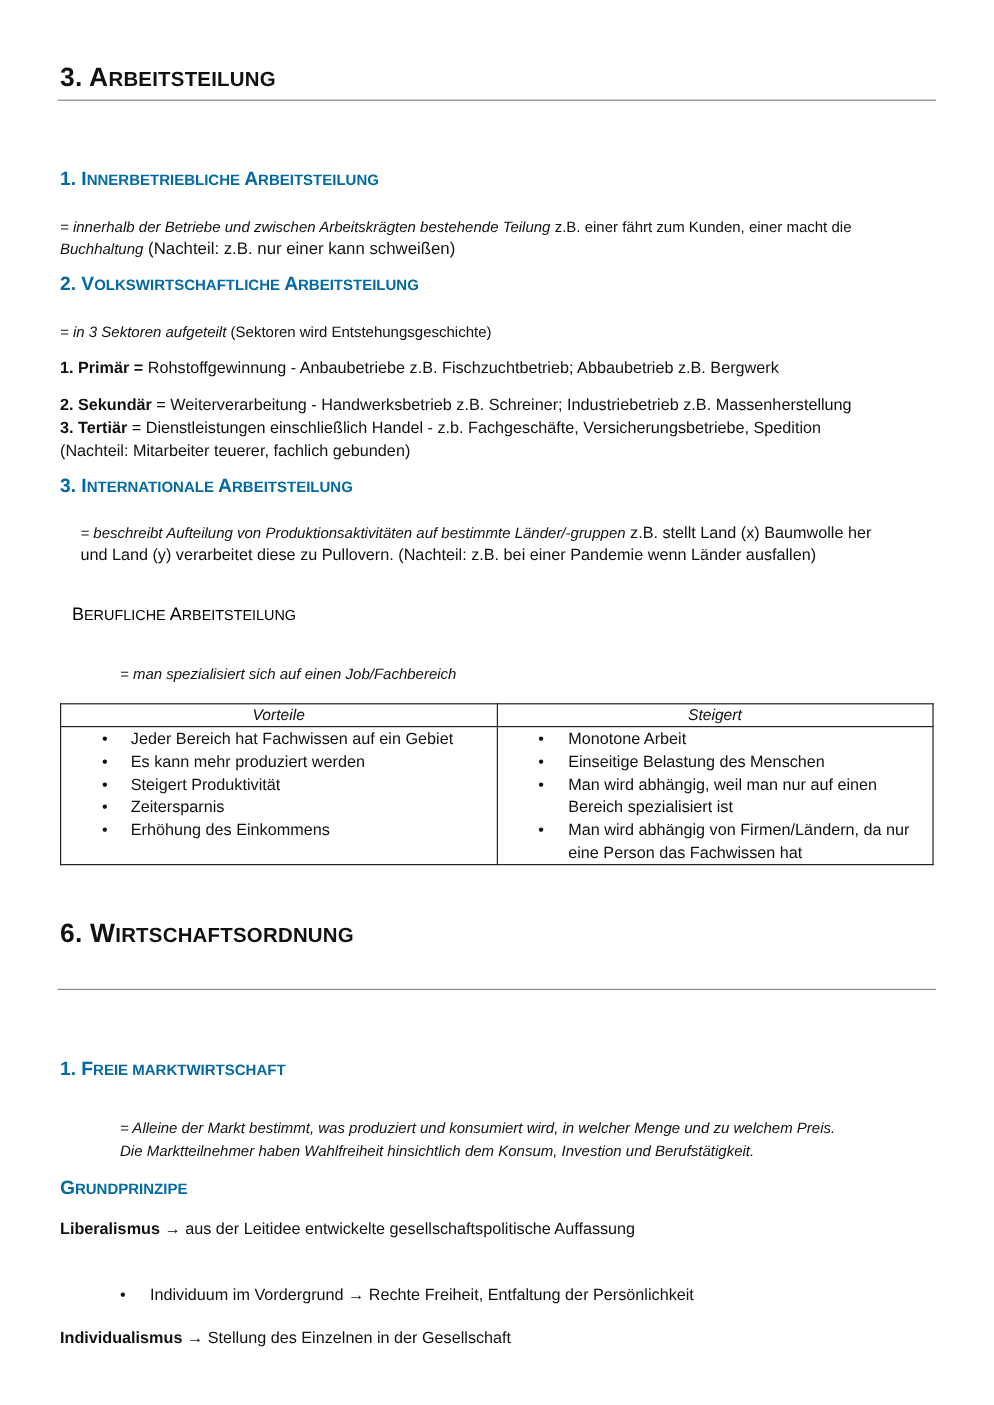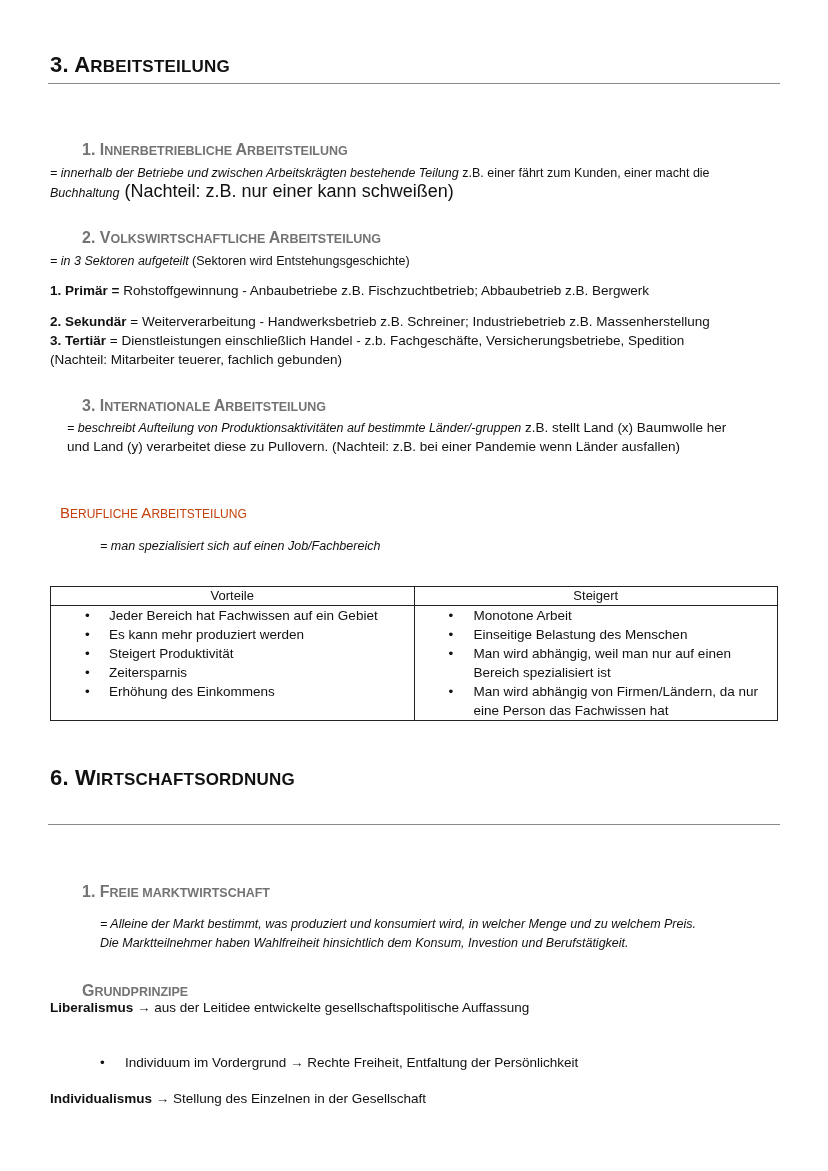--- a/index.html
+++ b/index.html
@@ -6,35 +6,35 @@
   body {
     width: 828px; height: 1171px; position: relative; overflow: hidden;
     font-family: "Liberation Sans", sans-serif; color: #111;
   }
   .abs { position: absolute; }
   .h1 {
     left: 50px; font-weight: bold; font-size: 22px; letter-spacing: 0.2px; color: #111;
   }
   .h1 .sc { font-size: 17px; }
   .rule { left: 48px; width: 732px; height: 1px; background: #888; }
-  .h2 { left: 50px; font-weight: bold; font-size: 16px; color: #737373; margin-left: 32px; }
+  .h2 { left: 50px; font-weight: bold; font-size: 16px; color: #0369a1; }
   .h2 .sc { font-size: 12.5px; }
-  .txt { font-size: 13.5px; line-height: 19px; color: #111; white-space: nowrap; }
+  .txt { font-size: 13.5px; line-height: 19px; color: #111; white-space: nowrap; margin-top: 16px; }
   .it { font-style: italic; font-size: 12.5px; }
   .b { font-weight: bold; }
-  .h3 { font-size: 15px; color: #c2410c; }
+  .h3 { font-size: 15px; color: #000000; }
   .h3 .sc { font-size: 12px; }
   table.vn {
     position: absolute; left: 50px; top: 586px; width: 728px;
     border-collapse: collapse; font-size: 13.5px;
   }
   table.vn th, table.vn td {
     border: 1px solid #222; vertical-align: top; padding: 0; width: 50%;
   }
-  table.vn th { font-weight: normal; font-size: 13px; height: 18px; line-height: 18px; margin-top: 22px; }
+  table.vn th { font-weight: normal; font-style: italic; font-size: 13px; height: 18px; line-height: 18px; margin-top: 22px; }
   table.vn ul { margin: 0; padding: 0 0 8px 0; list-style: none; }
   table.vn li { position: relative; padding-left: 58px; line-height: 19px; }
   table.vn li::before { content: "•"; position: absolute; left: 34px; }
   table.vn td.right li { padding-left: 59px; }
   table.vn td.right li::before { left: 34px; }
   .bullet-line { position: relative; }
   .bullet-line .dot { position: absolute; left: -25px; }
 </style>
 </head>
 <body>
@@ -46,21 +46,21 @@
 <div class="abs rule" style="top:83px;"></div>
 
 <div class="abs h2" style="top:141px;">
   <span>1.</span>
   <span>I</span><span class="sc">NNERBETRIEBLICHE </span><span>A</span><span class="sc">RBEITSTEILUNG</span>
 </div>
 <div class="abs txt" style="left:50px; top:163px;">
   <span class="it">= innerhalb der Betriebe und zwischen Arbeitskrägten bestehende Teilung</span><span style="font-size:12.5px"> z.B. einer fährt zum Kunden, einer macht die</span>
 </div>
 <div class="abs txt" style="left:50px; top:182px;">
-  <span class="it">Buchhaltung</span><span style="font-size:18px"> (Nachteil: z.B. nur einer kann schweißen)</span>
+  <span class="it">Buchhaltung</span><span style="font-size:14px"> (Nachteil: z.B. nur einer kann schweißen)</span>
 </div>
 
 <div class="abs h2" style="top:229px;">
   <span>2.</span>
   <span>V</span><span class="sc">OLKSWIRTSCHAFTLICHE </span><span>A</span><span class="sc">RBEITSTEILUNG</span>
 </div>
 <div class="abs txt" style="left:50px; top:251px;">
   <span class="it">= in 3 Sektoren aufgeteilt</span><span style="font-size:12.5px"> (Sektoren wird Entstehungsgeschichte)</span>
 </div>
 <div class="abs txt" style="left:50px; top:281px;">

